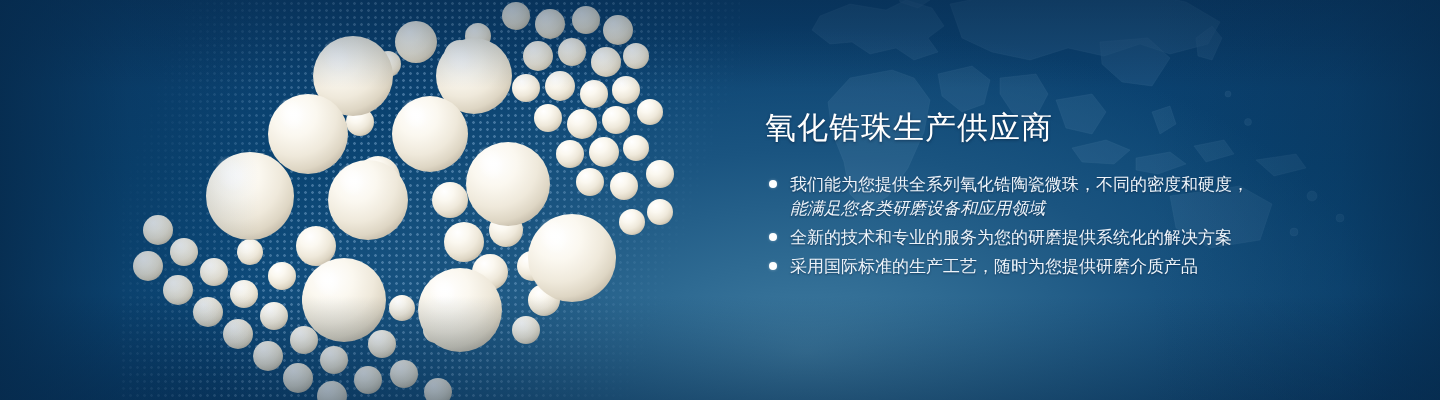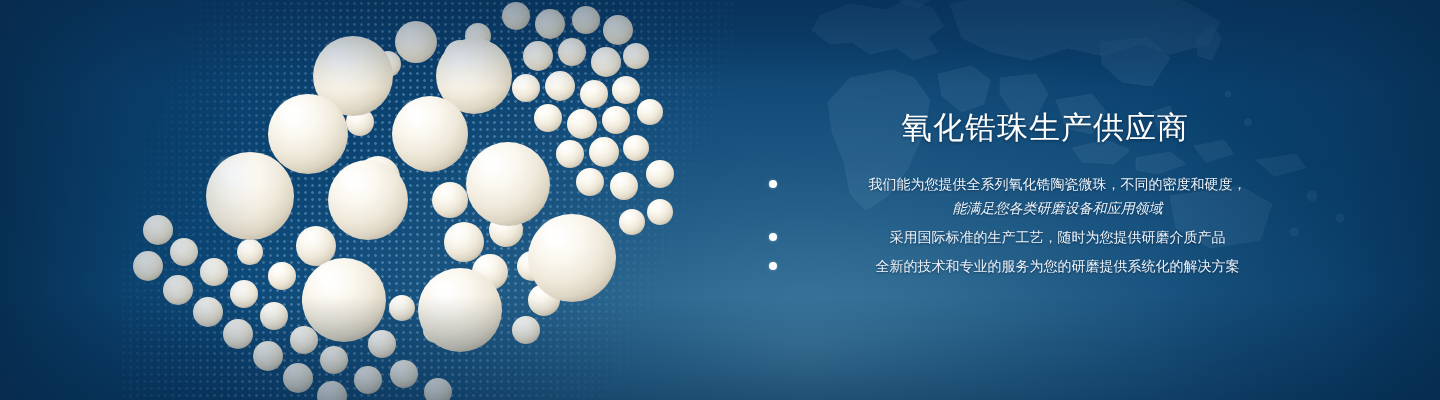--- a/index.html
+++ b/index.html
@@ -10,21 +10,20 @@
   body {
     font-family: "DejaVu Sans", "Liberation Sans", sans-serif;
   }
 
   .banner {
     position: relative;
     width: 1440px;
     height: 400px;
     overflow: hidden;
     background: #0a3f6e;
-    text-align: center;
   }
 
   
   .bg-base {
     position: absolute;
     inset: 0;
     background:
       radial-gradient(ellipse 760px 420px at 56% 88%, #3f7ba0 0%, #2e6a92 22%, #1a5480 48%, rgba(10,63,110,0) 78%),
       linear-gradient(180deg, #0b3e6c 0%, #0a4472 42%, #0d4a7a 72%, #0a3f6d 100%);
   }
@@ -79,21 +78,21 @@
     font-weight: 400;
     margin: 0 0 26px 0;
     text-shadow: 0 1px 3px rgba(0,20,45,.55);
     white-space: nowrap;
   }
   .bullets { margin: 0; padding: 0; list-style: none; }
   .bullet {
     position: relative;
     padding-left: 25px;
     color: #eef4fa;
-    font-size: 14px;
+    font-size: 17px;
     line-height: 24px;
     margin-bottom: 5px;
     text-shadow: 0 1px 2px rgba(0,20,45,.5);
   }
   .bullet:last-child { margin-bottom: 0; }
   .dot {
     position: absolute;
     left: 4px;
     top: 8px;
     width: 8px; height: 8px;
@@ -278,22 +277,22 @@
   <div class="copy">
     <h1 class="headline">氧化锆珠生产供应商</h1>
     <ul class="bullets">
       <li class="bullet">
         <span class="dot"></span>
         <span>我们能为您提供全系列氧化锆陶瓷微珠，不同的密度和硬度，</span>
         <span class="line2">能满足您各类研磨设备和应用领域</span>
       </li>
       <li class="bullet">
         <span class="dot"></span>
-        <span>采用国际标准的生产工艺，随时为您提供研磨介质产品</span>
+        <span>全新的技术和专业的服务为您的研磨提供系统化的解决方案</span>
       </li>
       <li class="bullet">
         <span class="dot"></span>
-        <span>全新的技术和专业的服务为您的研磨提供系统化的解决方案</span>
+        <span>采用国际标准的生产工艺，随时为您提供研磨介质产品</span>
       </li>
     </ul>
   </div>
 
 </div>
 
 </body></html>

